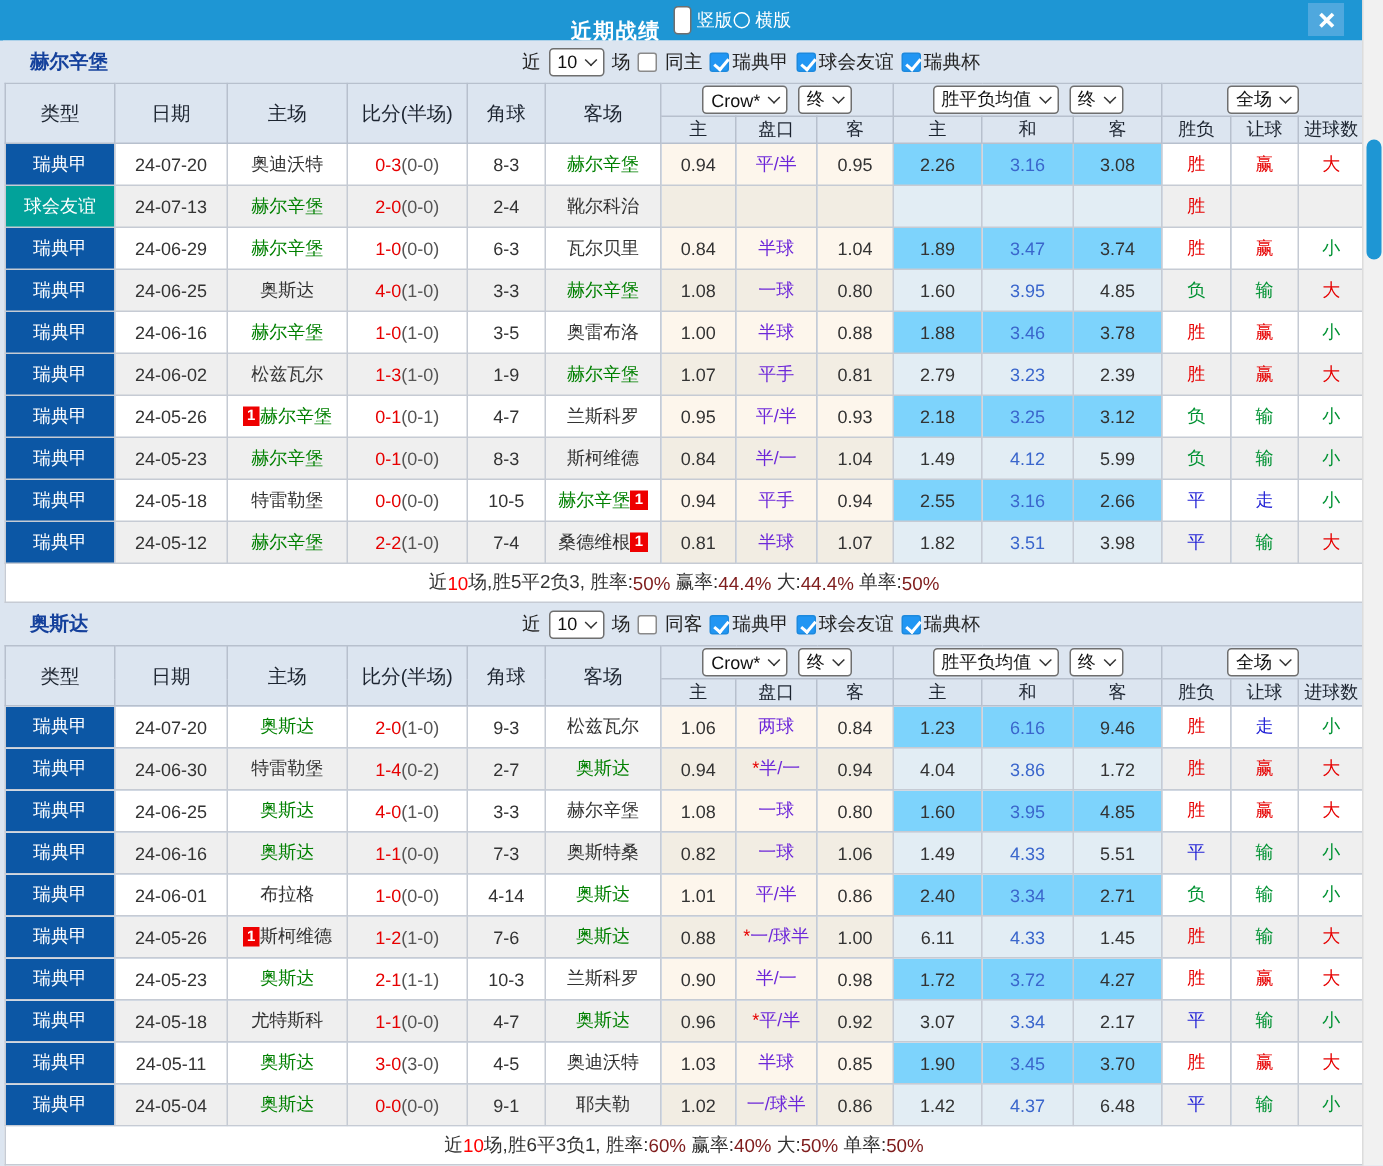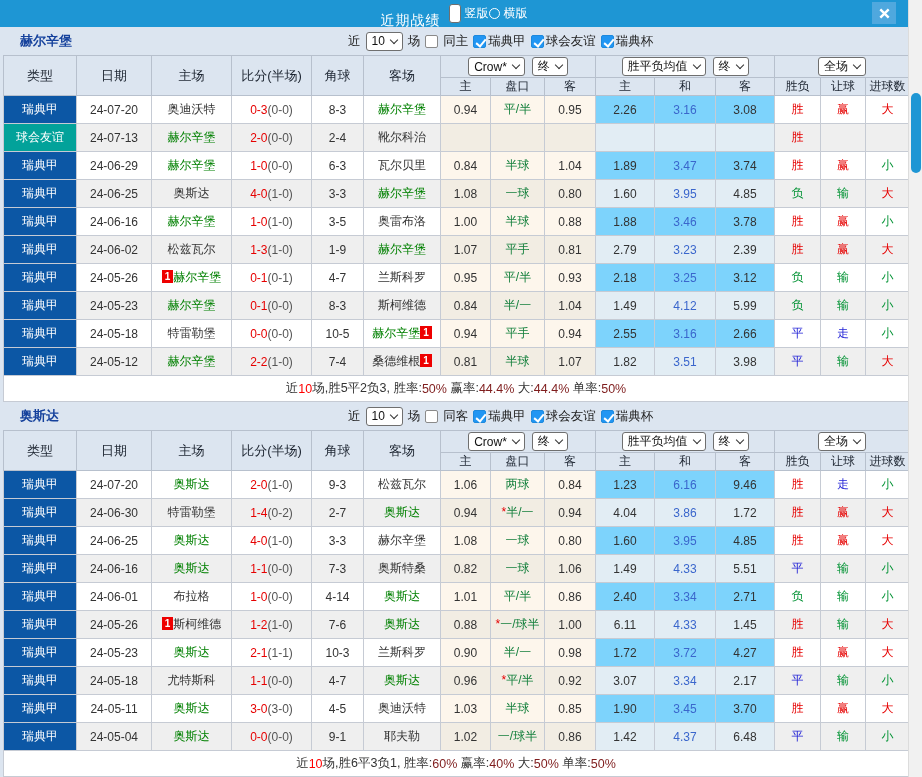--- a/index.html
+++ b/index.html
@@ -9,21 +9,21 @@
     background: #dce5f0;
     position: relative;
     overflow: hidden;
   }
   
   .titlebar {
     position: absolute; top: 0; left: 0; width: 908px; height: 27px;
     background: #1e96d4; color: #fff;
     display: flex; align-items: center; justify-content: center;
   }
-  .titlebar .title { font-weight: normal; font-size: 14px; letter-spacing: 1px; margin-top: 15px; }
+  .titlebar .title { font-weight: bold; font-size: 14px; letter-spacing: 1px; margin-top: 15px; }
   .layout-opts { display: flex; align-items: center; margin-left: 8px; font-size: 12px; }
   .radio-opt { display: inline-flex; align-items: center; gap: 4px; cursor: pointer; }
   .radio { width: 11px; height: 11px; border-radius: 50%; border: 1.5px solid #fff; display: inline-block; }
   .radio.sel { background: #fff; }
   .close-btn {
     position: absolute; right: 12px; top: 2px; width: 24px; height: 22px;
     background: #4fa8de; display: flex; align-items: center; justify-content: center; cursor: pointer;
   }
   
   .content { position: absolute; top: 27px; left: 2px; width: 918px; }
@@ -58,21 +58,21 @@
   tr.odd  td.cream { background: #fdf6ec; }
   tr.even td.cream { background: #f2ede3; }
   tr.odd  td.blu { background: #7dd3fc; }
   tr.even td.blu { background: #e2edf4; }
   td.tleague   { background: #0c57a5 !important; color: #fff; }
   td.tfriendly { background: #02a29a !important; color: #fff; }
   .score-full { color: #e60000; }
   .half { color: #555; }
   .focusteam { color: #008000; }
   .card-badge { display: inline-block; background: #ee0000; color: #fff; font-size: 10px; font-weight: bold; line-height: 13px; padding: 0 3px; vertical-align: 1px; }
-  .hcp { color: #15803d; }
+  .hcp { color: #6d28d9; }
   .star { color: #e60000; }
   .avgd { color: #3a66cc; }
   .r { color: #e60000; }
   .g { color: #009233; }
   .b { color: #2323d6; }
   
   .summary {
     width: 906px; margin-left: 1px; height: 26px; background: #fff;
     border: 1px solid #c6cbd4; border-top: none;
     display: flex; align-items: center; justify-content: center;

